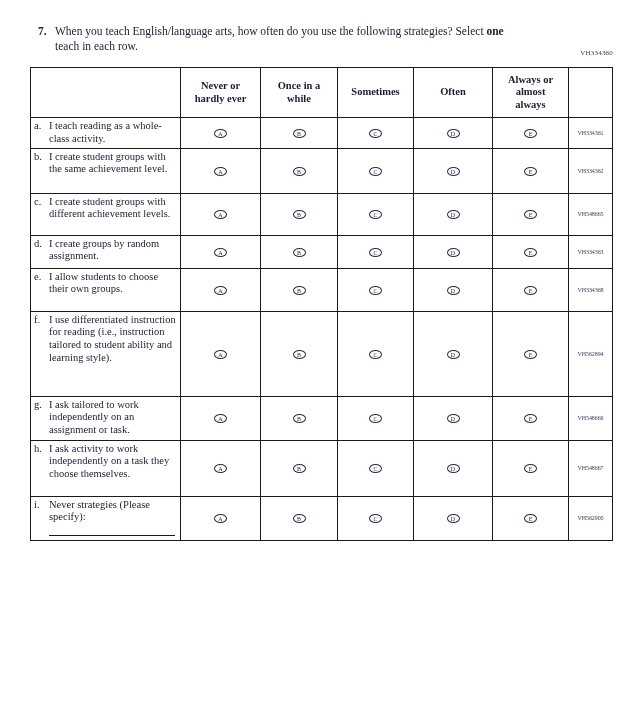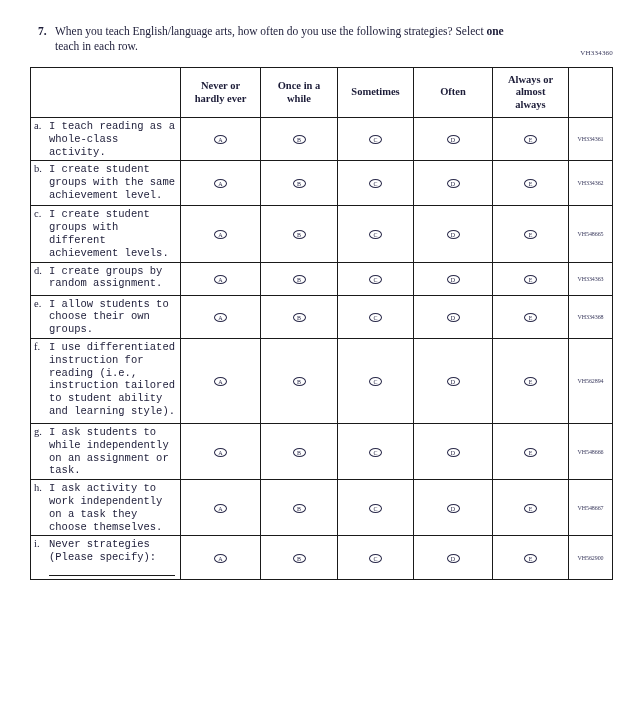--- a/index.html
+++ b/index.html
@@ -55,21 +55,21 @@
     height: 50px;
   }
   td.lbl {
     vertical-align: top;
     padding: 2px 3px 2px 3px;
     font-size: 10.5px;
     line-height: 1.22;
   }
   td.lbl .lblflex { display: flex; }
   td.lbl .ltr { flex: 0 0 15px; }
-  td.lbl .txt { flex: 1; padding-right: 1px; font-family: Liberation Mono, monospace; }
+  td.lbl .txt { flex: 1; padding-right: 1px; }
   td.opt {
     text-align: center;
     vertical-align: middle;
   }
   .circle {
     display: inline-block;
     width: 13px;
     height: 9px;
     border: 1px solid #2a2a4a;
     border-radius: 50%;
@@ -222,21 +222,21 @@
       <td class="opt"><span class="circle">B</span></td>
       <td class="opt"><span class="circle">C</span></td>
       <td class="opt"><span class="circle">D</span></td>
       <td class="opt"><span class="circle">E</span></td>
       <td class="code">VH562894</td>
     </tr>
     <tr class="r6">
       <td class="lbl">
           <div class="lblflex">
             <span class="ltr">g.</span>
-            <span class="txt">I ask students to while independently on an assignment or task.</span>
+            <span class="txt">I ask tailored to work independently on an assignment or task.</span>
           </div>
         </td>
       <td class="opt"><span class="circle">A</span></td>
       <td class="opt"><span class="circle">B</span></td>
       <td class="opt"><span class="circle">C</span></td>
       <td class="opt"><span class="circle">D</span></td>
       <td class="opt"><span class="circle">E</span></td>
       <td class="code">VH548666</td>
     </tr>
     <tr class="r7">

